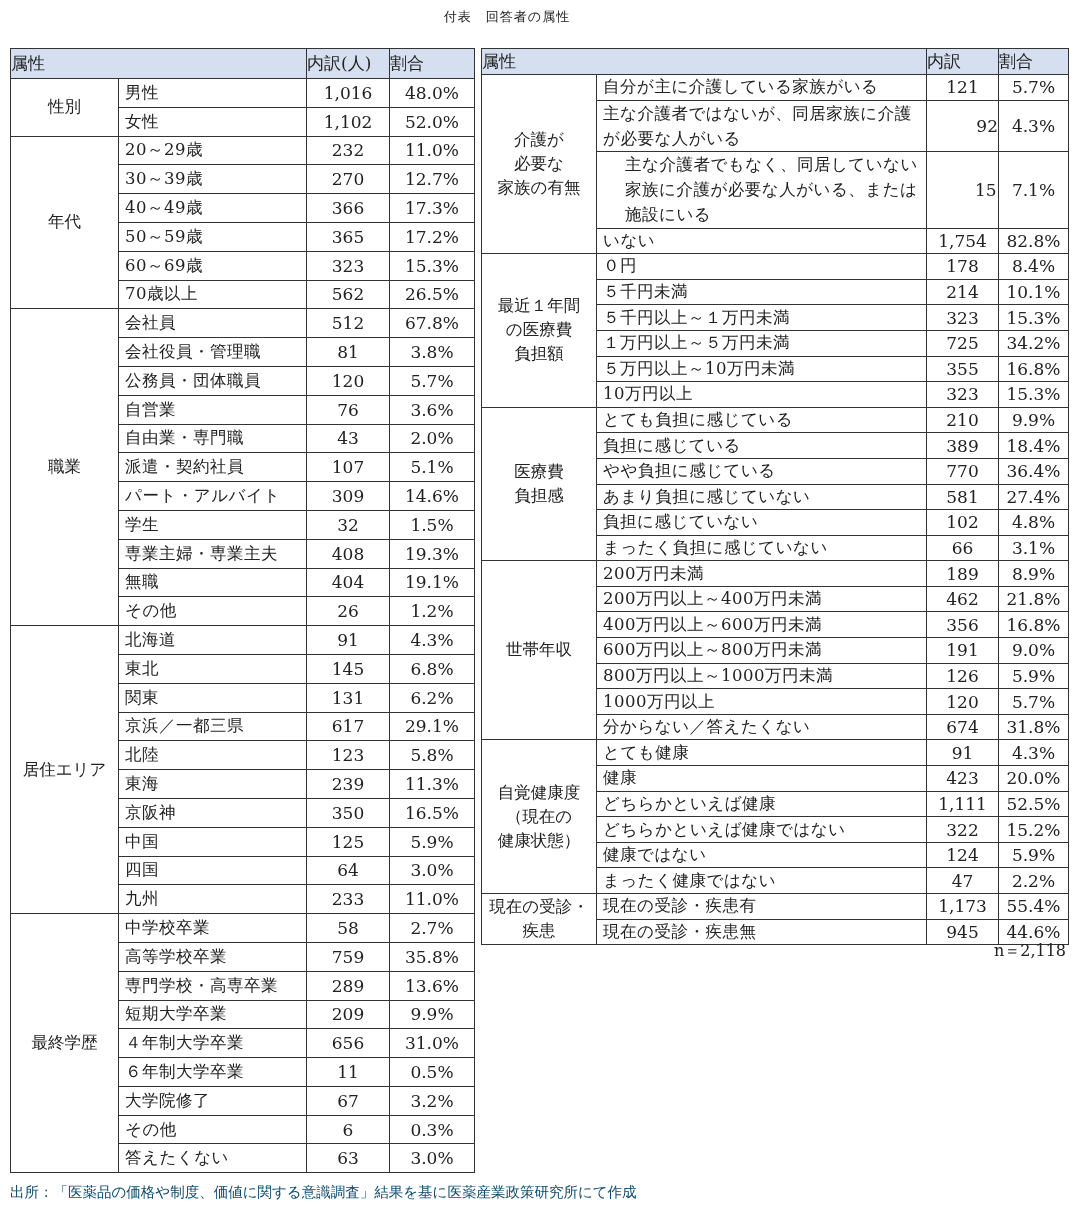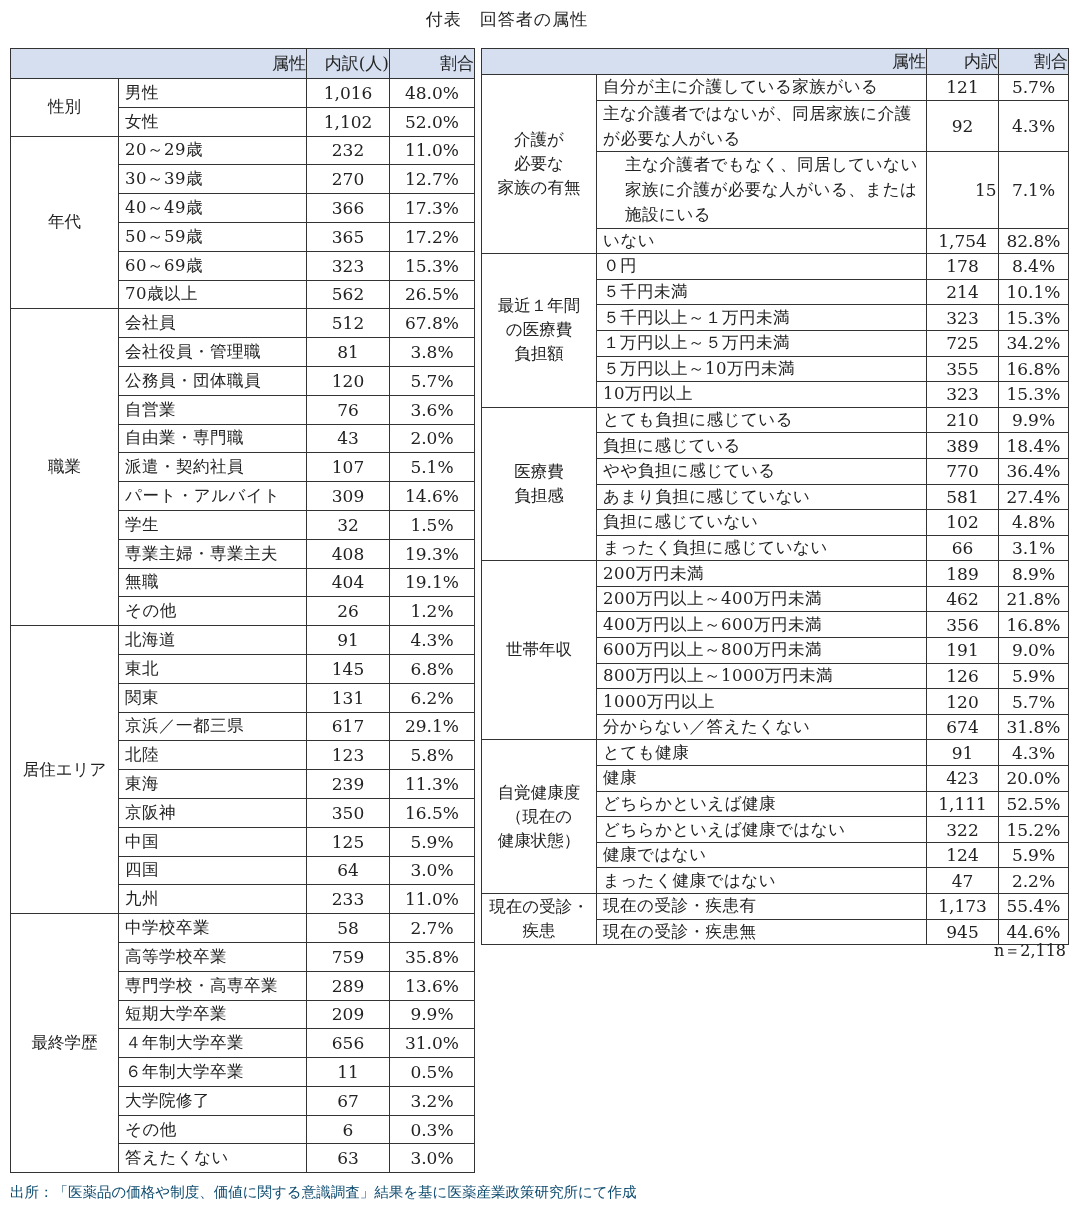--- a/index.html
+++ b/index.html
@@ -1,21 +1,21 @@
 <!DOCTYPE html>
 <html><head>
 <meta charset="utf-8">
 <style>
   * { box-sizing: border-box; margin: 0; padding: 0; }
   html, body { width: 1074px; height: 1212px; background: #ffffff; overflow: hidden; }
   body { position: relative; font-family: "DejaVu Serif", "Liberation Serif", serif; color: #222; }
-  .title { position: absolute; top: 8px; left: 0; width: 1014px; text-align: center; font-family: Liberation Serif, serif; font-size: 17px; letter-spacing: 1px; color: #222; }
+  .title { position: absolute; top: 8px; left: 0; width: 1014px; text-align: center; font-family: Liberation Serif, serif; font-size: 13px; letter-spacing: 1px; color: #222; }
   table { position: absolute; border-collapse: collapse; table-layout: fixed; }
   td, th { border: 1.3px solid #333; font-weight: normal; overflow: hidden; white-space: nowrap; }
-  th { background: #d5dff0; text-align: right; font-size: 17px; }
+  th { background: #d5dff0; text-align: left; font-size: 17px; }
   td.grp { text-align: center; vertical-align: middle; font-size: 16.5px; line-height: 24px; white-space: normal; }
   td.item { text-align: left; padding-left: 6px; font-size: 16.5px; letter-spacing: 0.5px; }
   td.num { text-align: center; font-size: 17px; }
   td.pct { text-align: center; font-size: 17px; }
   #left-table { left: 10px; top: 48px; width: 464px; }
   #left-table th { height: 30px; }
   #left-table td { height: 28.8px; }
   #right-table { left: 481px; top: 48px; width: 587px; }
   #right-table th { height: 26px; }
   #right-table td { height: 25.6px; }
@@ -257,21 +257,21 @@
   </thead>
   <tbody id="right-body">
       <tr>
         <td class="grp" rowspan="4">介護が<br>必要な<br>家族の有無</td>
         <td class="item">自分が主に介護している家族がいる</td>
         <td class="num">121</td>
         <td class="pct">5.7%</td>
       </tr>
       <tr>
         <td class="item wrap" style="height: 51.2px;">主な介護者ではないが、同居家族に介護が必要な人がいる</td>
-        <td class="num" style="height: 51.2px;">92</td>
+        <td class="num" style="height: 51.2px; text-align: right;">92</td>
         <td class="pct" style="height: 51.2px;">4.3%</td>
       </tr>
       <tr>
         <td class="item wrap" style="height: 76.8px; padding-left: 28px;">主な介護者でもなく、同居していない家族に介護が必要な人がいる、または施設にいる</td>
         <td class="num" style="height: 76.8px; padding-left: 48px;">151</td>
         <td class="pct" style="height: 76.8px;">7.1%</td>
       </tr>
       <tr>
         <td class="item">いない</td>
         <td class="num">1,754</td>

